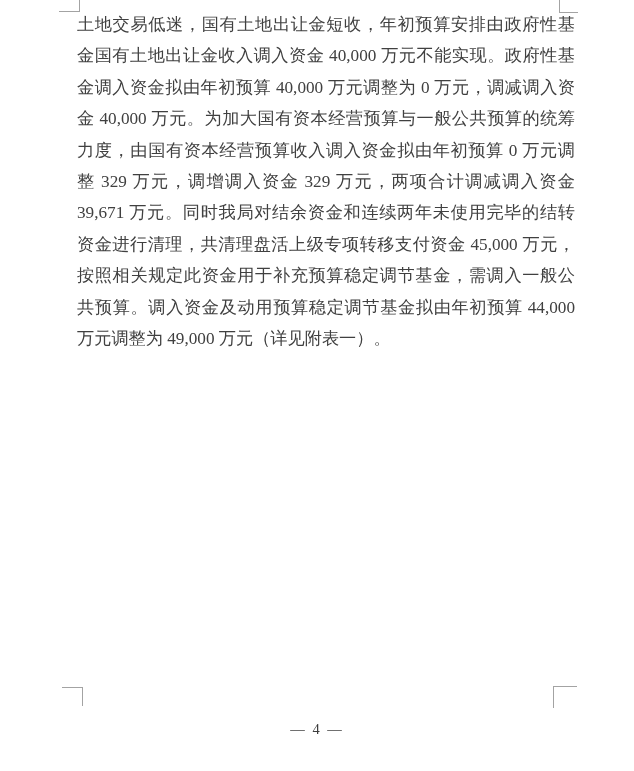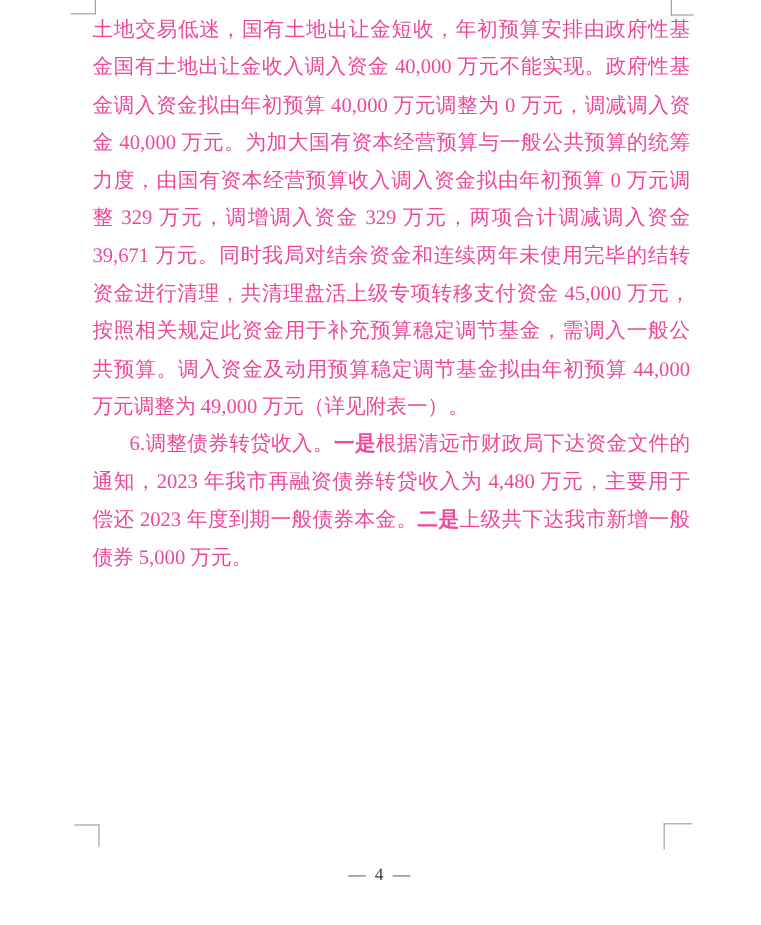--- a/index.html
+++ b/index.html
@@ -12,21 +12,21 @@
     background: #ffffff;
     position: relative;
     overflow: hidden;
     font-family: "Liberation Serif", "DejaVu Serif", serif;
   }
   .doc-body {
     position: absolute;
     left: 77px;
     top: 9px;
     width: 498px;
-    color: #ec4899;
+    color: #404040;
     font-size: 17.2px;
     line-height: 31.4px;
     text-align: justify;
     text-justify: inter-ideograph;
   }
   .para {
     margin: 0;
     padding: 0;
   }
   .para.indent {
@@ -77,16 +77,15 @@
 </head>
 <body>
 
 <div class="crop-mark mark-tl"></div>
 <div class="crop-mark mark-tr"></div>
 <div class="crop-mark mark-bl"></div>
 <div class="crop-mark mark-br"></div>
 
 <div class="doc-body">
     <p class="para"><span class="">土地交易低迷，国有土地出让金短收，年初预算安排由政府性基金国有土地出让金收入调入资金 40,000 万元不能实现。政府性基金调入资金拟由年初预算 40,000 万元调整为 0 万元，调减调入资金 40,000 万元。为加大国有资本经营预算与一般公共预算的统筹力度，由国有资本经营预算收入调入资金拟由年初预算 0 万元调整 329 万元，调增调入资金 329 万元，两项合计调减调入资金 39,671 万元。同时我局对结余资金和连续两年未使用完毕的结转资金进行清理，共清理盘活上级专项转移支付资金 45,000 万元，按照相关规定此资金用于补充预算稳定调节基金，需调入一般公共预算。调入资金及动用预算稳定调节基金拟由年初预算 44,000 万元调整为 49,000 万元（详见附表一）。</span></p>
-    <p class="para indent"><span class="">6.调整债券转贷收入。</span><span class="bold">一是</span><span class="">根据清远市财政局下达资金文件的通知，2023 年我市再融资债券转贷收入为 4,480 万元，主要用于偿还 2023 年度到期一般债券本金。</span><span class="bold">二是</span><span class="">上级共下达我市新增一般债券 5,000 万元。</span></p>
   </div>
 
 <div class="footer">— 4 —</div>
 
 </body></html>

